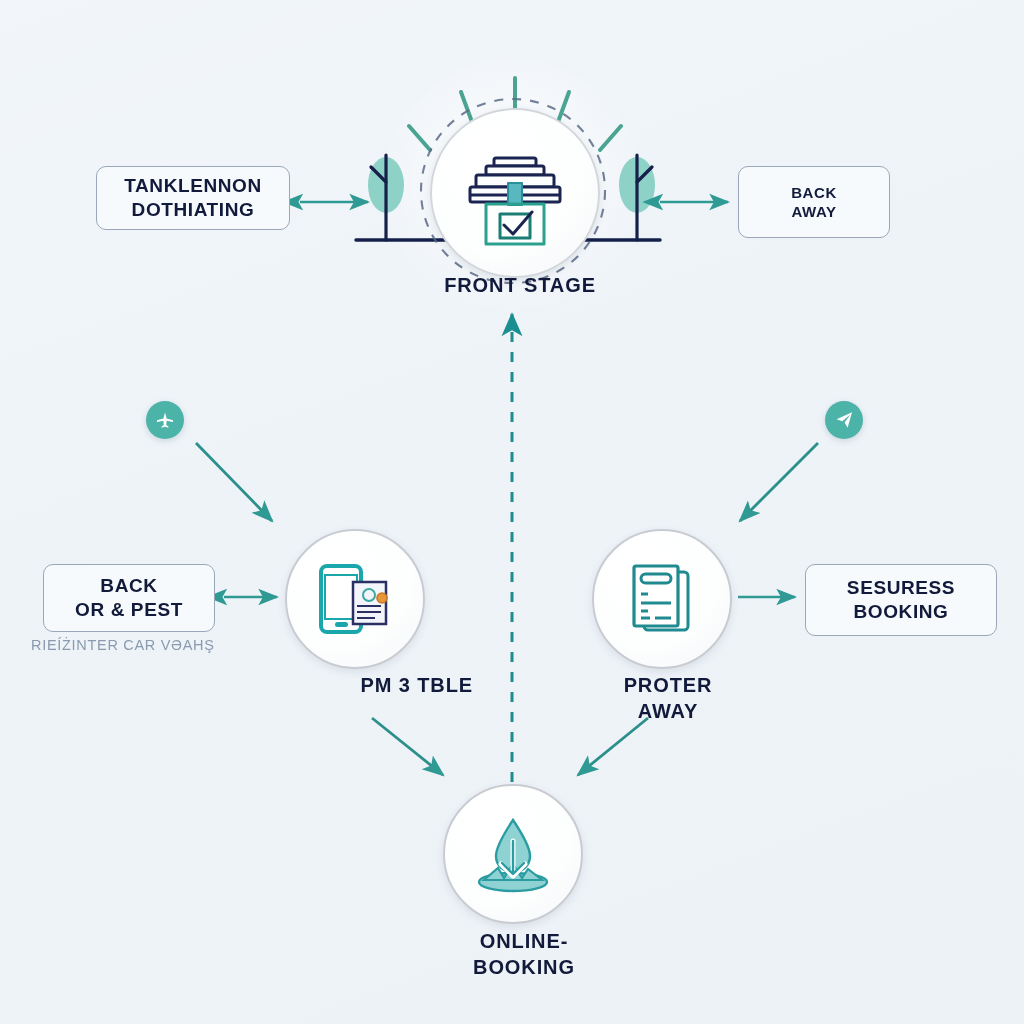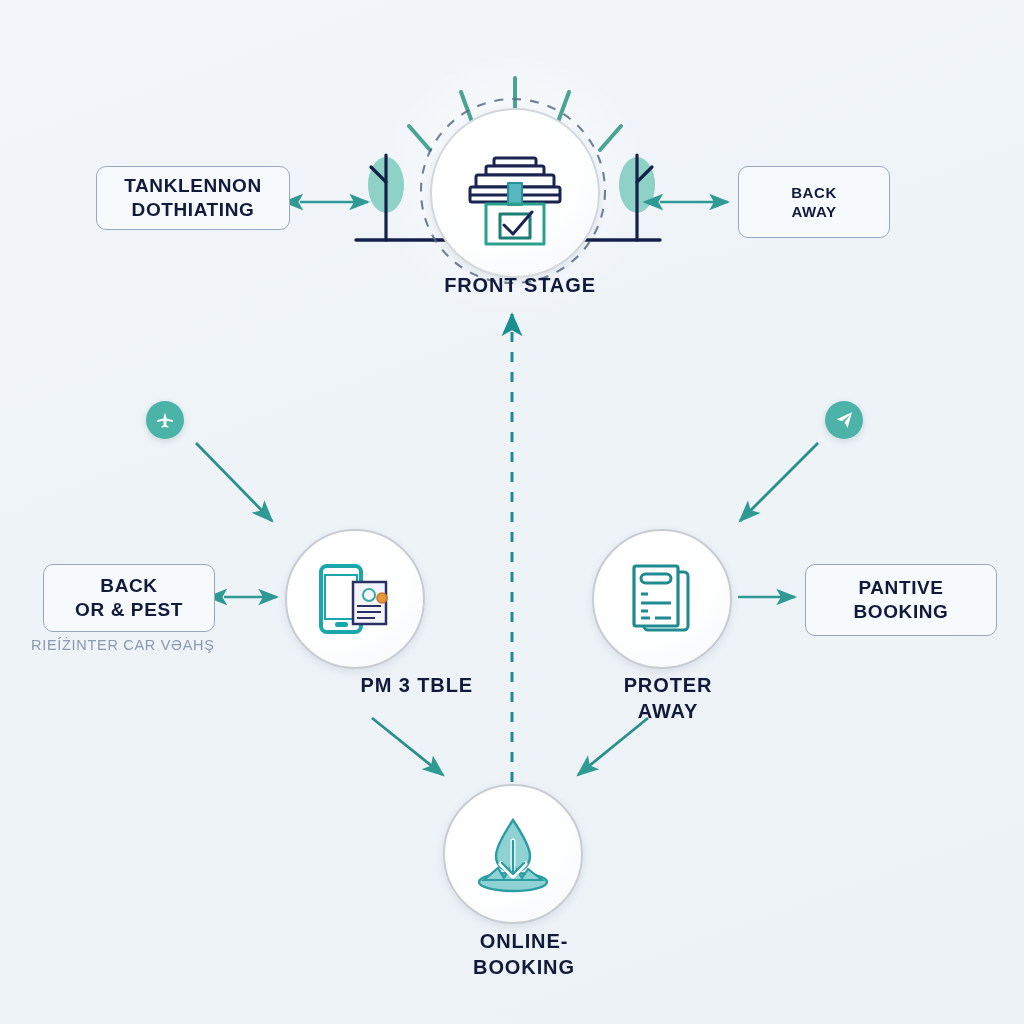--- a/index.html
+++ b/index.html
@@ -178,21 +178,21 @@
     <span>AWAY</span>
   </div>
 
   <div class="labelbox" id="box-jeps">
     <span>BACK</span>
     <span>OR &amp; PEST</span>
   </div>
   <div class="subcaption" id="sub-jeps">RIEÍŻINTER CAR VƏAHŞ</div>
 
   <div class="labelbox" id="box-pantive">
-    <span>PANTIVE</span>
+    <span>SESURESS</span>
     <span>BOOKING</span>
   </div>
 
   <div class="node" id="node-front">
     <svg width="118" height="110" viewBox="0 0 118 110">
       <g fill="none" stroke="#1b2450" stroke-width="3" stroke-linejoin="round">
 
         <rect x="38" y="20" width="42" height="8" rx="2" fill="#fbfdff"></rect>
         <rect x="30" y="28" width="58" height="9" rx="2" fill="#fbfdff"></rect>
         <rect x="20" y="37" width="78" height="12" rx="2" fill="#fbfdff"></rect>

